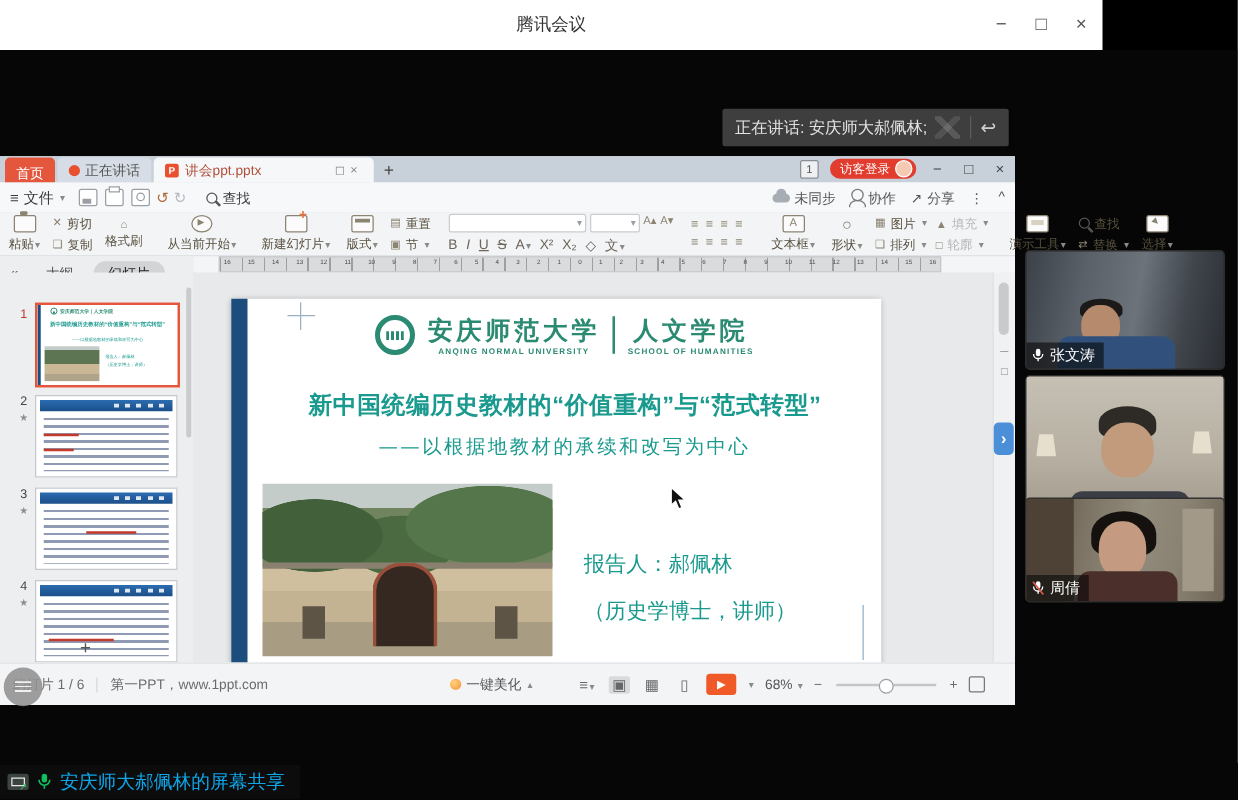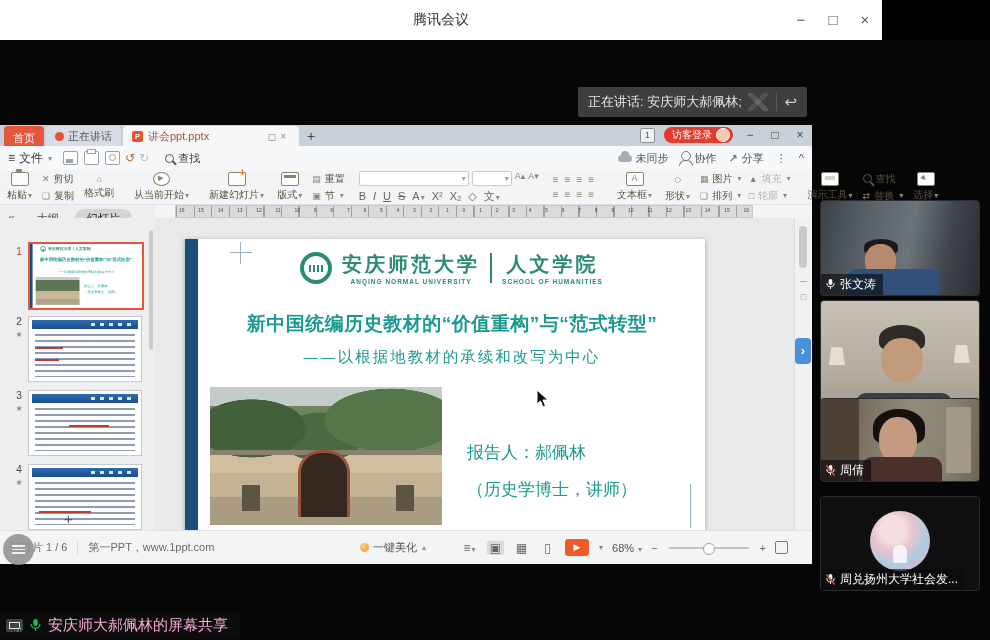--- a/index.html
+++ b/index.html
@@ -166,21 +166,21 @@
   .slider{width:80px;height:2px;background:#c3c5c8;position:relative;margin:0 2px;}
   .knob{position:absolute;left:34px;top:-4px;width:10px;height:10px;border-radius:50%;background:#fff;border:1px solid #9aa0a6;}
   .fit{width:11px;height:11px;border:1.5px solid #777;border-radius:2px;}
 
   
   .floatctl{position:absolute;left:3px;top:494px;width:31px;height:31px;border-radius:50%;background:rgba(145,145,145,.88);display:flex;align-items:center;justify-content:center;}
   .floatctl .lines{width:13px;height:9px;background:repeating-linear-gradient(to bottom,#f0f0f0 0 1.5px,transparent 1.5px 3.5px);}
 
   
   .banner{position:absolute;left:0;top:572px;height:27px;background:#0c0c0c;display:inline-flex;align-items:center;gap:6px;padding:0 12px 0 6px;}
-  .banner .txt{color:#f9a8d4;font-size:15px;white-space:nowrap;}
+  .banner .txt{color:#0ea5e9;font-size:15px;white-space:nowrap;}
   .scricon{width:17px;height:13px;background:#3c4440;border-radius:2px;position:relative;}
   .scricon::before{content:'';position:absolute;left:3px;top:3px;right:3px;bottom:3px;border:1px solid #e8e8e8;}
   .scricon::after{content:'↗';position:absolute;right:1px;bottom:-2px;color:#35c06a;font-size:8px;}
 
   
   .tile{position:absolute;left:820px;width:160px;border-radius:4px;overflow:hidden;background:#222;border:1px solid #2c2c2c;box-sizing:border-box;}
   .tile.speaking{border:2px solid #23a95c;}
   .vid{position:absolute;inset:0;}
   .namebar{position:absolute;left:0;bottom:0;display:flex;align-items:center;gap:4px;background:rgba(10,10,10,.62);padding:2px 7px 2px 4px;max-width:150px;}
   .namebar .nm{color:#fff;font-size:12px;white-space:nowrap;overflow:hidden;text-overflow:ellipsis;}
@@ -639,30 +639,14 @@
       <svg width="11" height="13" viewBox="0 0 24 26">
         <rect x="8" y="1" width="8" height="13" rx="4" fill="#fff"></rect>
         <path d="M4 10a8 8 0 0 0 16 0" fill="none" stroke="#fff" stroke-width="2.4"></path>
         <line x1="12" y1="18" x2="12" y2="23" stroke="#fff" stroke-width="2.4"></line>
         <line x1="3" y1="2" x2="21" y2="24" stroke="#e05a4a" stroke-width="3"></line>
       </svg>
       <span class="nm">周倩</span>
     </div>
   </div>
 
-  <div class="tile p5" style="top:456px;height:95px;">
-    <div class="vid">
-      <div class="avatar">
-          <div class="fig"></div>
-        </div>
-    </div>
-    <div class="namebar">
-      <svg width="11" height="13" viewBox="0 0 24 26">
-        <rect x="8" y="1" width="8" height="13" rx="4" fill="#fff"></rect>
-        <path d="M4 10a8 8 0 0 0 16 0" fill="none" stroke="#fff" stroke-width="2.4"></path>
-        <line x1="12" y1="18" x2="12" y2="23" stroke="#fff" stroke-width="2.4"></line>
-        <line x1="3" y1="2" x2="21" y2="24" stroke="#e05a4a" stroke-width="3"></line>
-      </svg>
-      <span class="nm">周兑扬州大学社会发...</span>
-    </div>
-  </div>
 
 </div>
 
 </body></html>

